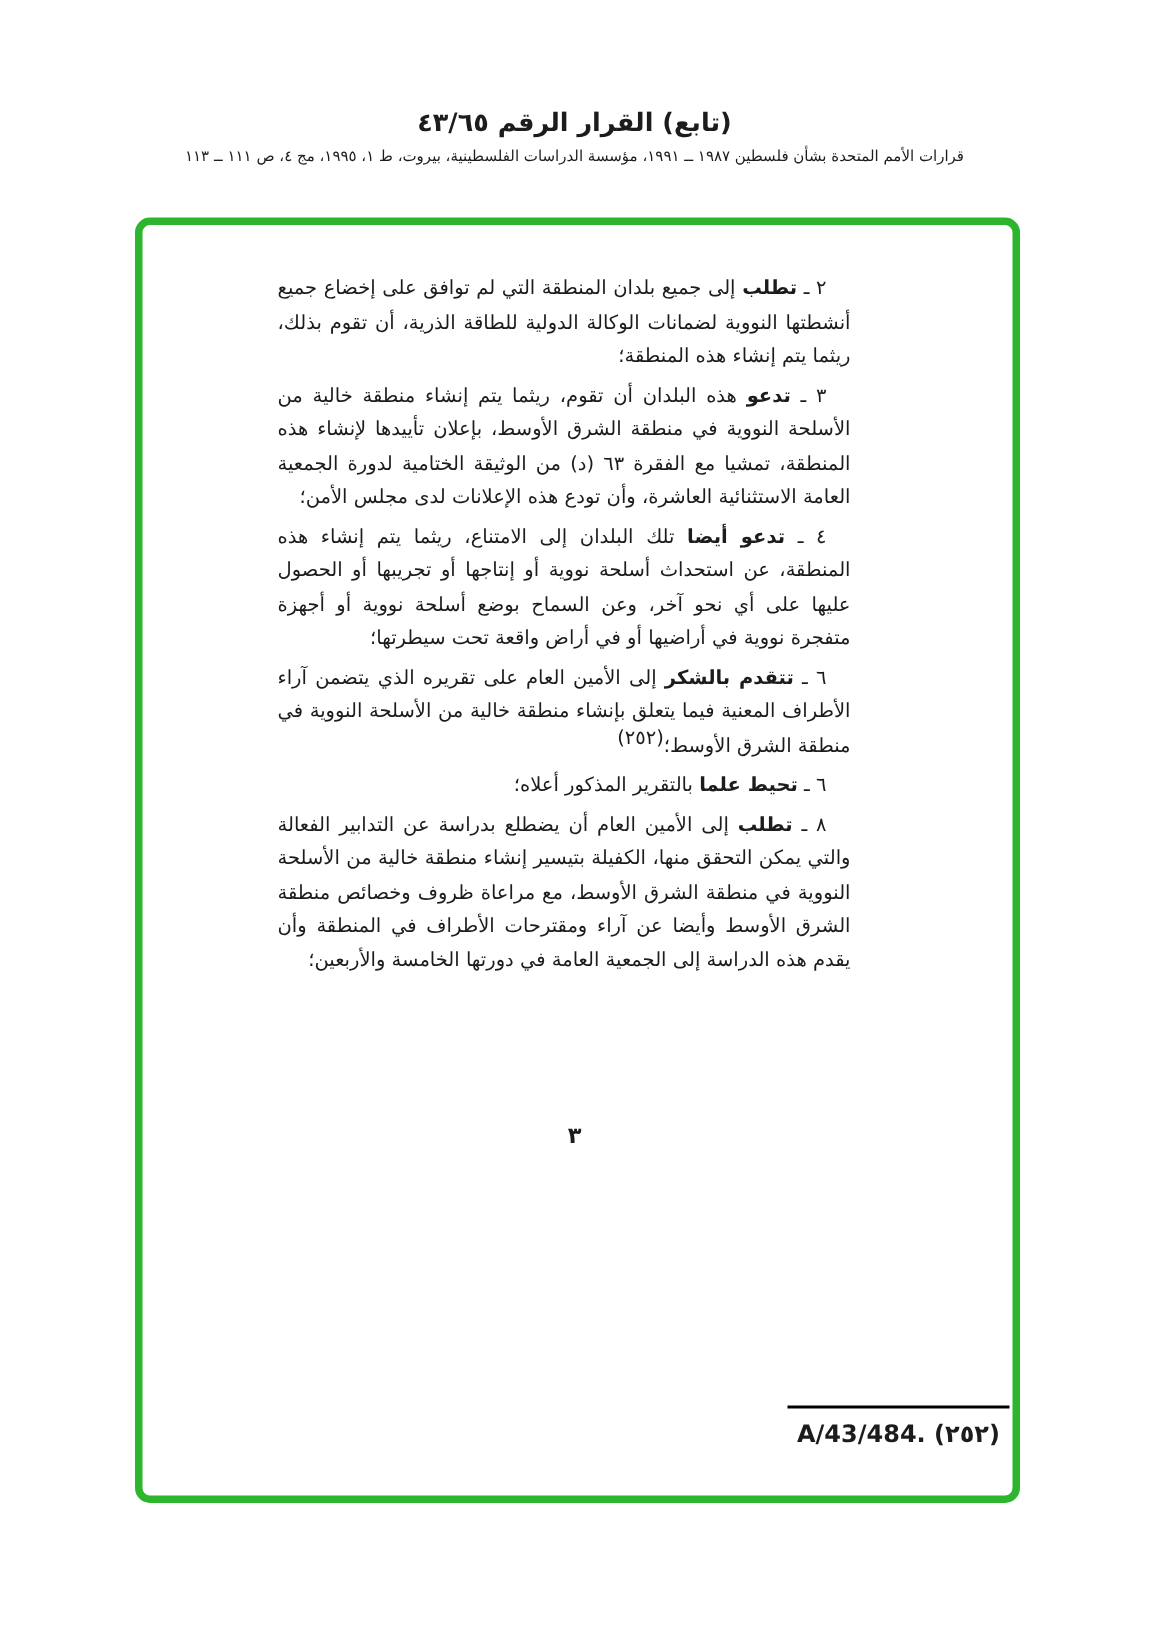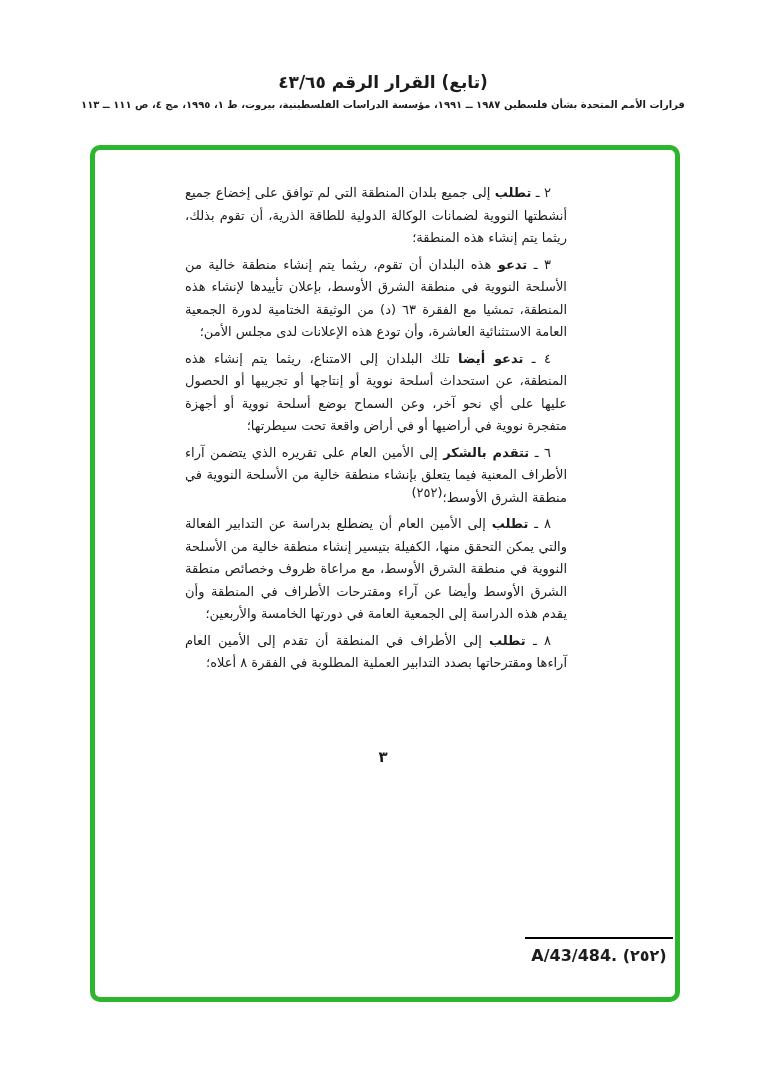--- a/index.html
+++ b/index.html
@@ -9,21 +9,21 @@
     font-family: "DejaVu Sans", sans-serif;
     color: #1c1c1c;
     position: relative;
     overflow: hidden;
   }
   .page { position: relative; width: 766px; height: 808px; background: #fff; }
 
   
   .doc-header { direction: rtl; text-align: center; padding-top: 72px; }
   .doc-title { font-size: 17px; font-weight: bold; letter-spacing: 0; }
-  .doc-source { font-size: 10px; font-weight: bold; margin-top: 7px; }
+  .doc-source { font-size: 10px; font-weight: normal; margin-top: 7px; }
 
   
   .green-box {
     position: absolute;
     left: 90px; top: 145px;
     width: 590px; height: 857px;
     border: 5px solid #6d28d9;
     border-radius: 10px;
     background: #fff;
   }
@@ -95,34 +95,34 @@
       </p>
 
 
       <p>
         <span class="para-num">٦</span>
         <span class="para-dash">ـ</span>
         <b class="para-lead">تتقدم بالشكر</b>
         <span>إلى الأمين العام على تقريره الذي يتضمن آراء الأطراف المعنية فيما يتعلق بإنشاء منطقة خالية من الأسلحة النووية في منطقة الشرق الأوسط؛</span><sup class="noteref">(٢٥٢)</sup>
       </p>
 
+      <p>
+        <span class="para-num">٦</span>
+        <span class="para-dash">ـ</span>
+        <b class="para-lead">تحيط علما</b>
+        <span>بالتقرير المذكور أعلاه؛</span>
+      </p>
 
       <p>
         <span class="para-num">٨</span>
         <span class="para-dash">ـ</span>
         <b class="para-lead">تطلب</b>
         <span>إلى الأمين العام أن يضطلع بدراسة عن التدابير الفعالة والتي يمكن التحقق منها، الكفيلة بتيسير إنشاء منطقة خالية من الأسلحة النووية في منطقة الشرق الأوسط، مع مراعاة ظروف وخصائص منطقة الشرق الأوسط وأيضا عن آراء ومقترحات الأطراف في المنطقة وأن يقدم هذه الدراسة إلى الجمعية العامة في دورتها الخامسة والأربعين؛</span>
       </p>
 
-      <p>
-        <span class="para-num">٨</span>
-        <span class="para-dash">ـ</span>
-        <b class="para-lead">تطلب</b>
-        <span>إلى الأطراف في المنطقة أن تقدم إلى الأمين العام آراءها ومقترحاتها بصدد التدابير العملية المطلوبة في الفقرة ٨ أعلاه؛</span>
-      </p>
 
     </div>
 
     <div class="footnote">
       <div class="footnote-rule"></div>
       <div class="footnote-text">A/43/484. (٢٥٢)</div>
     </div>
   </div>
 
   <div class="page-number">٣</div>

